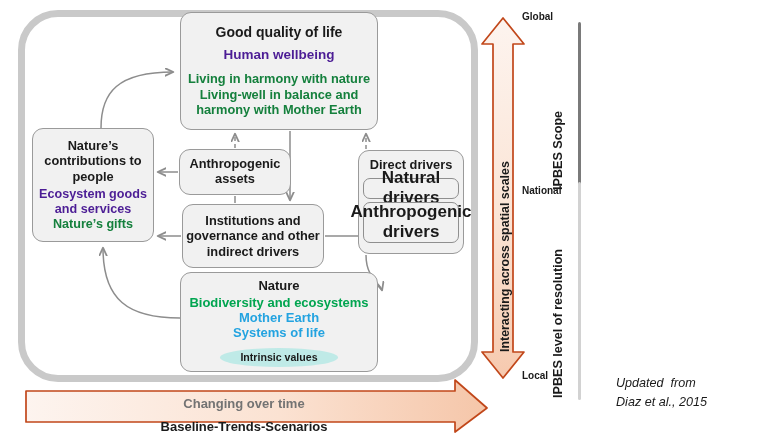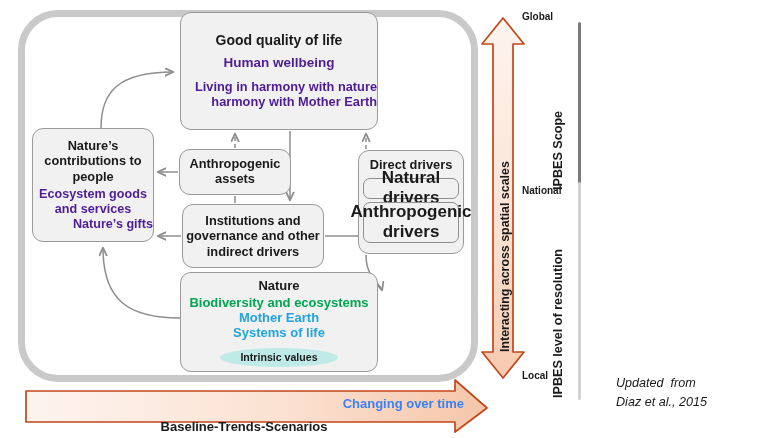--- a/index.html
+++ b/index.html
@@ -34,21 +34,21 @@
     font-weight:bold;
     display:flex;
     flex-direction:column;
     justify-content:center;
     align-items:center;
     line-height:1.15;
   }
   .node .ln{display:block;width:100%;}
   .black{color:#1a1a1a;}
   .green{color:#4c1d95;}
-  .blue{color:#4c1d95;text-align:right;}
+  .blue{color:#15803d;}
 
   
   #node-gql{ left:180px; top:12px; width:198px; height:118px; font-size:13.5px; }
   #node-gql .t1{font-size:14px;margin-bottom:7px;}
   #node-gql .t2{font-size:13.5px;margin-bottom:8px;}
   #node-gql .t3{font-size:12.8px;line-height:1.22;}
 
   #node-ncp{ left:32px; top:128px; width:122px; height:114px; font-size:12.6px; }
   #node-ncp .t1{font-size:12.8px;line-height:1.2;}
   #node-ncp .t2{font-size:12.6px;margin-top:3px;line-height:1.2;}
@@ -113,22 +113,22 @@
     white-space:nowrap;
   }
   #lab-interacting{left:498px;top:352px;font-size:12.4px;}
   #lab-scope{left:551px;top:190px;}
   #lab-resolution{left:551px;top:398px;}
 
   .vline{position:absolute;width:3px;border-radius:2px;}
   #vline-scope{left:578px;top:22px;height:182px;background:#7a7a7a;}
   #vline-res{left:578px;top:182px;height:218px;background:#d2d2d2;}
   #lab-changing{
-    position:absolute;left:24px;top:396px;width:440px;text-align:right;
-    font-size:13px;font-weight:bold;color:#3b82f6;
+    position:absolute;left:24px;top:396px;width:440px;text-align:center;
+    font-size:13px;font-weight:bold;color:#737373;
   }
   #lab-baseline{
     position:absolute;left:24px;top:419px;width:440px;text-align:center;
     font-size:13px;font-weight:bold;color:#1a1a1a;
   }
 
   
   #credit{
     position:absolute;left:616px;top:374px;
     font-size:12.6px;color:#1a1a1a;line-height:1.5;
@@ -193,20 +193,21 @@
 
     <g>
       <path d="M26,391 L455,391 L455,380 L487,408 L455,432 L455,422 L26,422 Z" fill="url(#gradH)" stroke="#c1471a" stroke-width="1.7" stroke-linejoin="round"></path>
     </g>
   </svg>
 
   <div class="node" id="node-gql">
     <span class="ln t1 black">Good quality of life</span>
     <span class="ln t2 green">Human wellbeing</span>
     <span class="ln t3 blue">Living in harmony with nature</span>
+    <span class="ln t3 blue">Living-well in balance and</span>
     <span class="ln t3 blue">harmony with Mother Earth</span>
   </div>
 
   <div class="node" id="node-ncp">
     <span class="ln t1 black">Nature’s</span>
     <span class="ln t1 black">contributions to</span>
     <span class="ln t1 black">people</span>
     <span class="ln t2 green">Ecosystem goods</span>
     <span class="ln t3 green">and services</span>
     <span class="ln t3 blue">Nature’s gifts</span>

